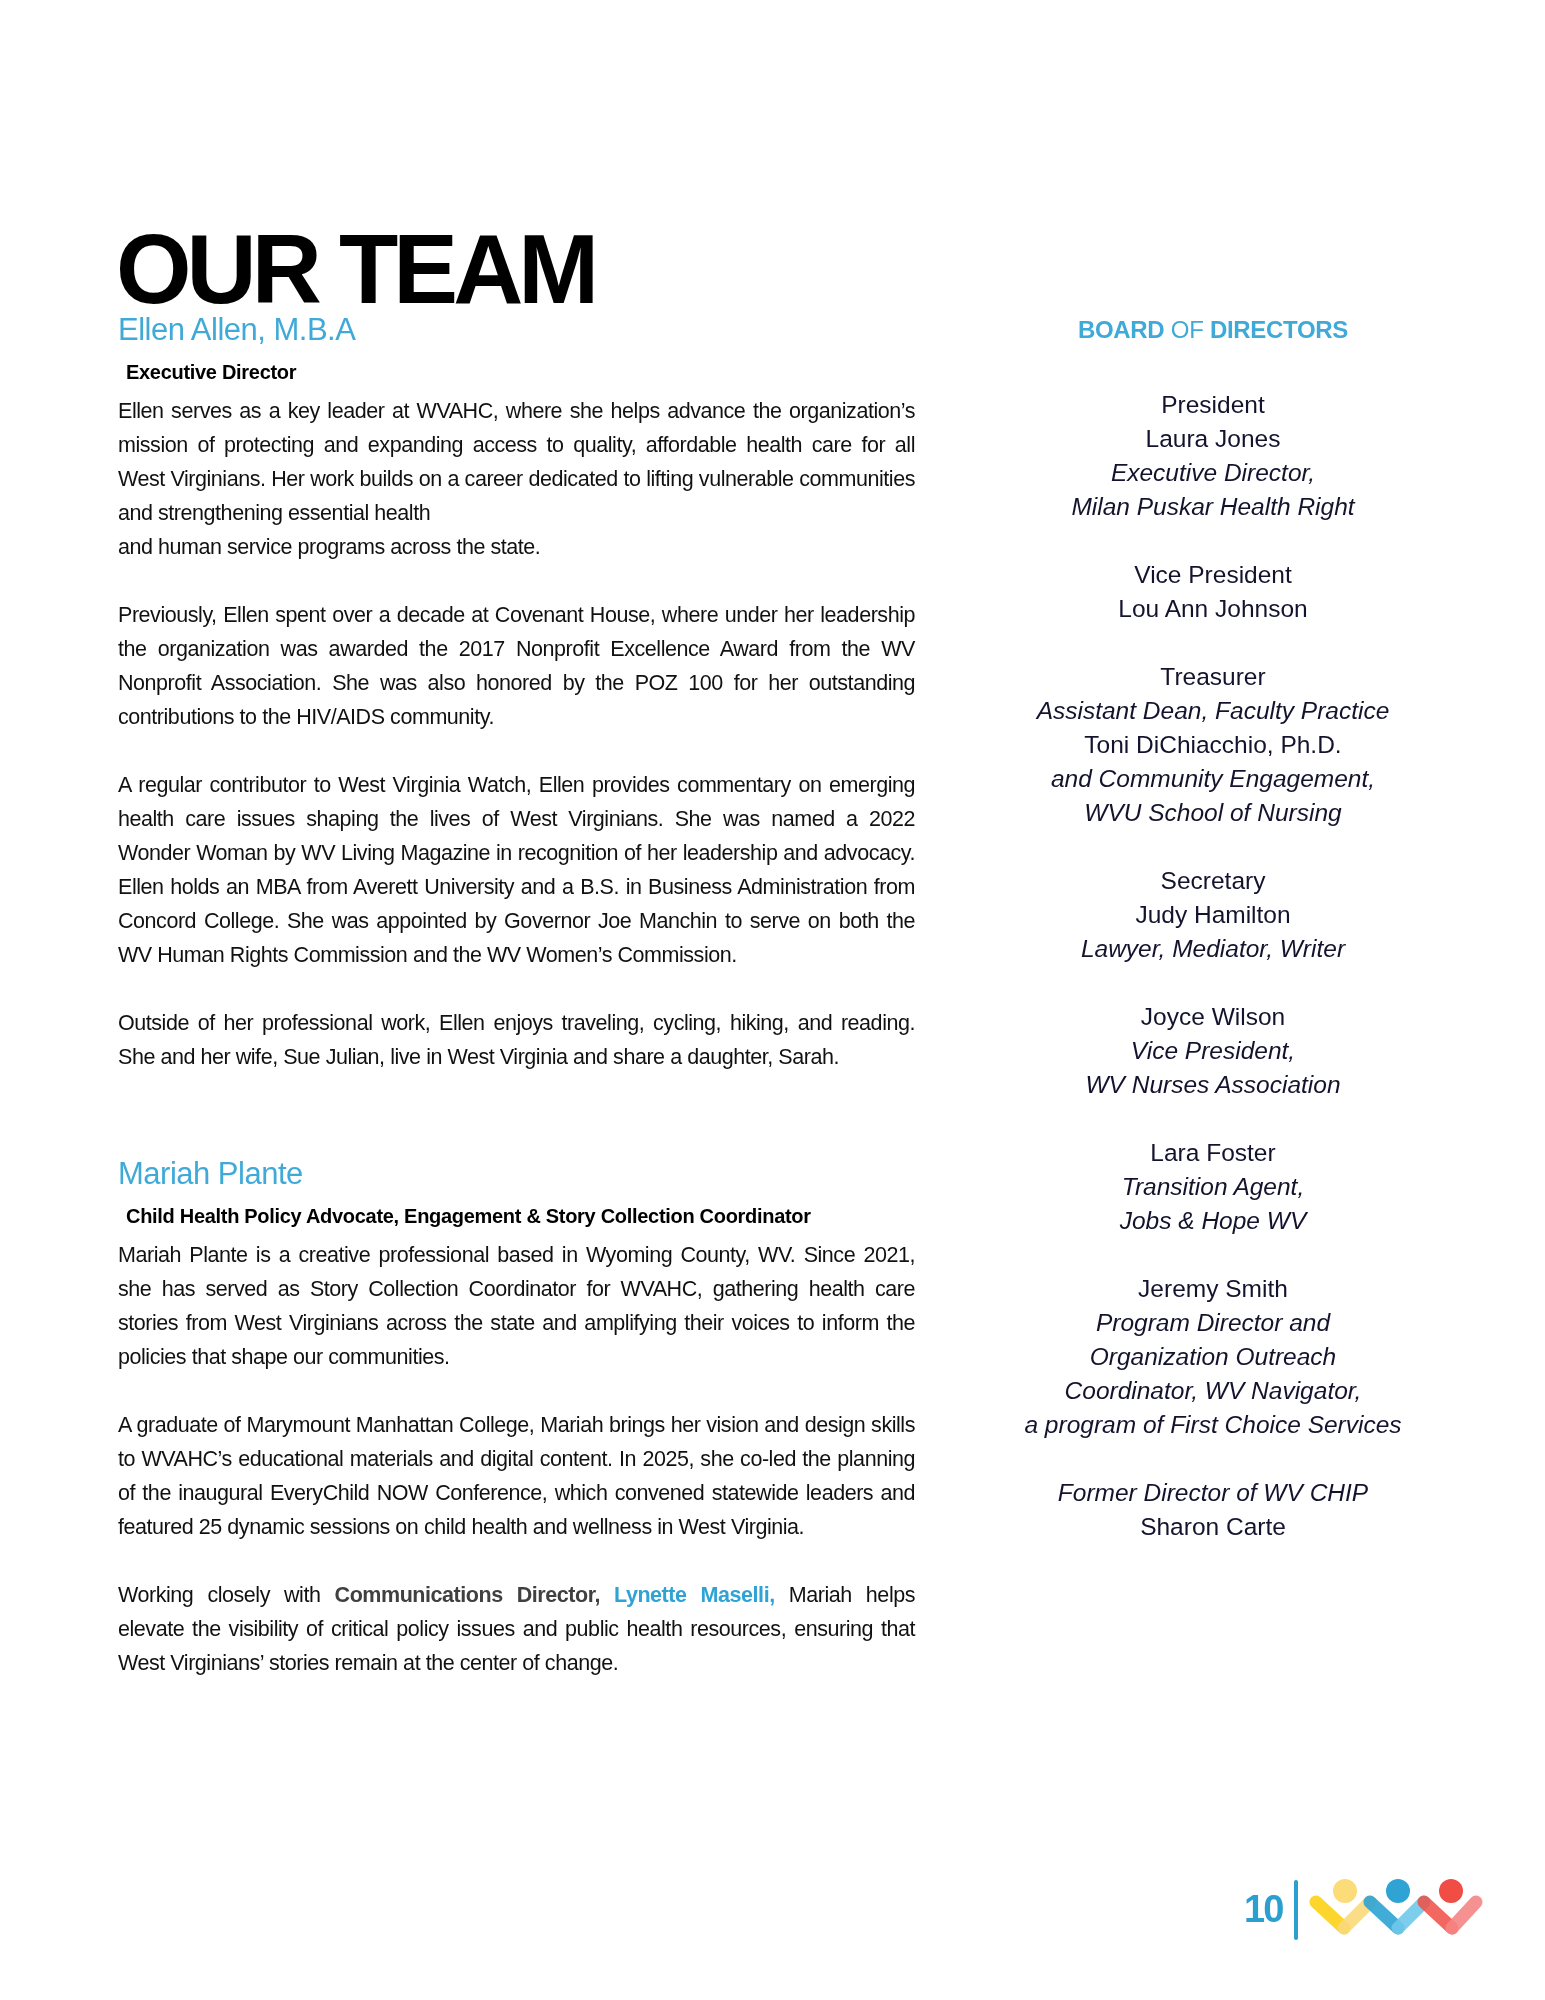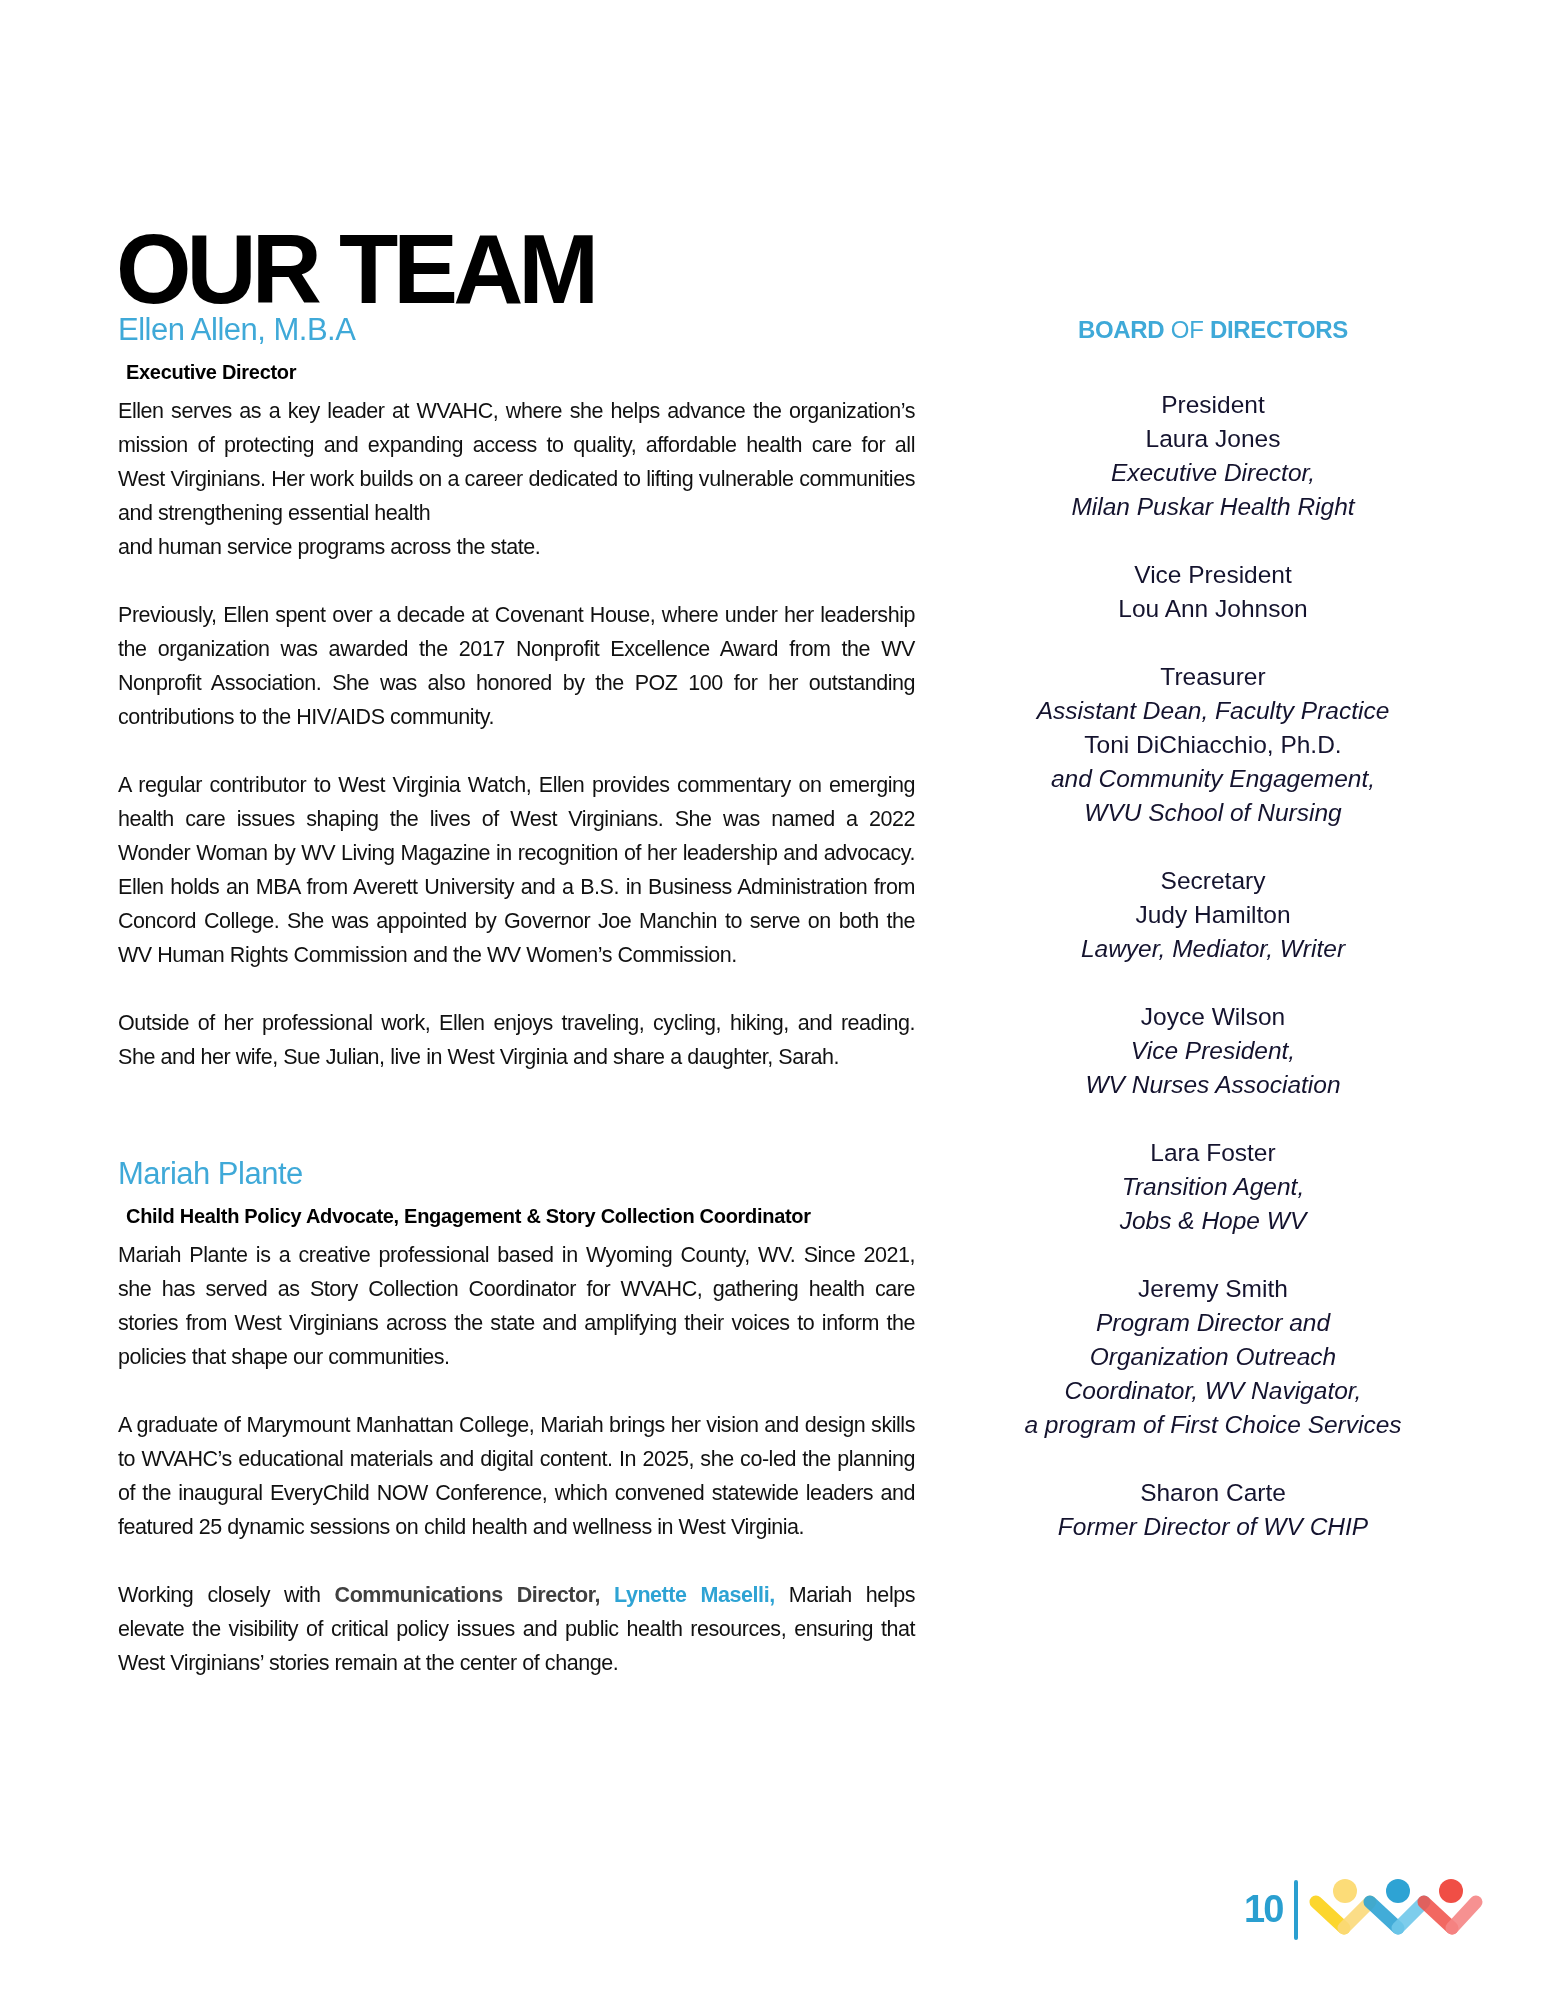--- a/index.html
+++ b/index.html
@@ -120,22 +120,22 @@
         <div class="board-line board-desc">Jobs &amp; Hope WV</div>
       </div>
       <div class="board-entry">
         <div class="board-line board-name">Jeremy Smith</div>
         <div class="board-line board-desc">Program Director and</div>
         <div class="board-line board-desc">Organization Outreach</div>
         <div class="board-line board-desc">Coordinator, WV Navigator,</div>
         <div class="board-line board-desc">a program of First Choice Services</div>
       </div>
       <div class="board-entry">
+        <div class="board-line board-desc">Former Director of WV CHIP</div>
         <div class="board-line board-name">Sharon Carte</div>
-        <div class="board-line board-desc">Former Director of WV CHIP</div>
       </div>
     </div>
 </aside>
 
 <div class="footer-logo">
   <span class="page-number">10</span>
   <span class="divider"></span>
   <svg class="mark" width="180" height="70" viewBox="0 0 180 70">
     <g stroke-linecap="round" fill="none" stroke-width="13">
       <line x1="10" y1="26" x2="38" y2="52" stroke="#fcd116" opacity="0.9"></line>

